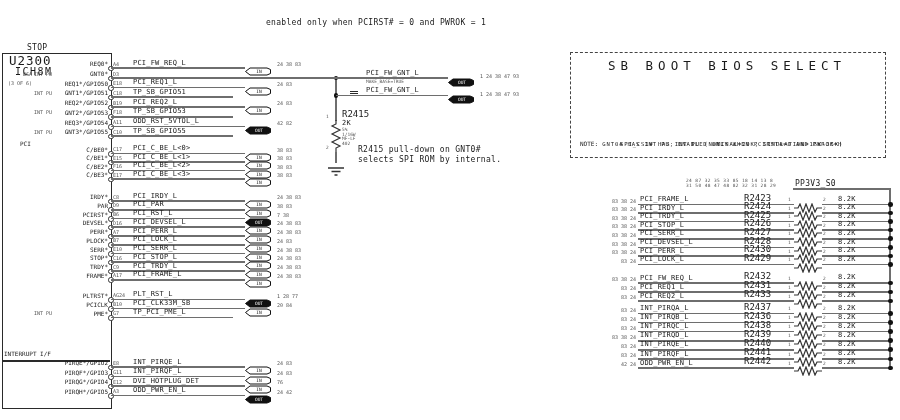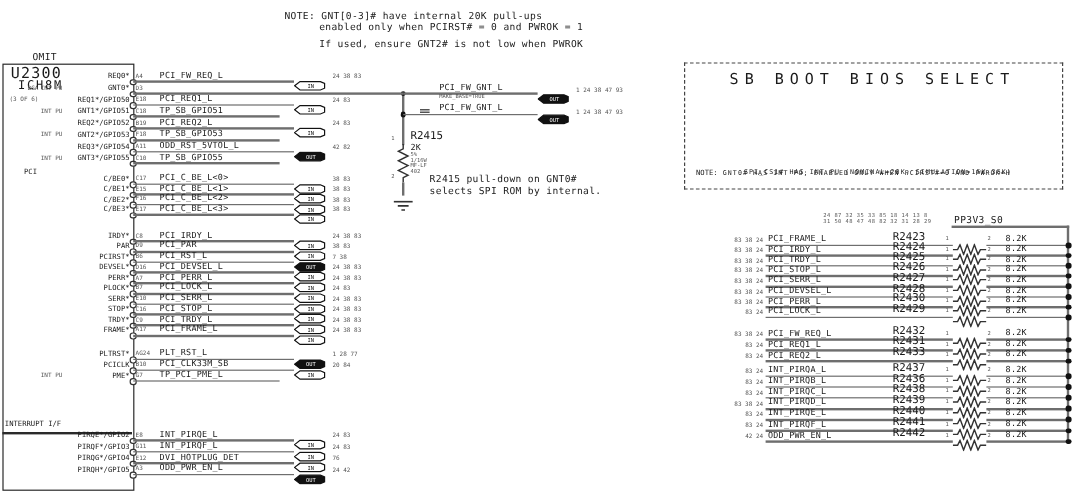--- a/index.html
+++ b/index.html
@@ -29,25 +29,23 @@
   .brow{display:flex;height:19px;line-height:19px;font-size:10px;}
   .bb{border-bottom:1.3px solid #222;}
   .bc1{width:48px;text-align:right;padding-right:7px;border-right:1.4px solid #222;}
   .bc2{width:60px;padding-left:9px;}
 </style>
 </head>
 <body>
 
 <div id="stage">
 
-  <div class="t f8" style="left:237px;top:10px">NOTE: GNT[0-3]# have internal 20K pull-ups</div>
   <div class="t f8" style="left:266px;top:19px">enabled only when PCIRST# = 0 and PWROK = 1</div>
-  <div class="t f8" style="left:266px;top:33px">If used, ensure GNT2# is not low when PWROK</div>
-
-  <div class="t f8" style="left:27px;top:44px">OMIT</div>
+
+  <div class="t f8" style="left:27px;top:44px">STOP</div>
   <div class="box" style="left:2px;top:53px;width:108px;height:354px"></div>
   <div class="hline" style="left:2px;top:360px;width:108px"></div>
   <div class="t f12" style="left:9px;top:55px">U2300</div>
   <div class="t f10" style="left:15px;top:67px">ICH8M</div>
   <div class="t f6" style="left:20px;top:141px">PCI</div>
   <div class="t f6" style="left:4px;top:351px">INTERRUPT I/F</div>
 
   <div class="vwire" style="left:335px;top:77px;height:44px"></div>
   <div class="dot" style="left:333.5px;top:75.8px"></div>
   <div class="dot" style="left:333.5px;top:93.3px"></div>

